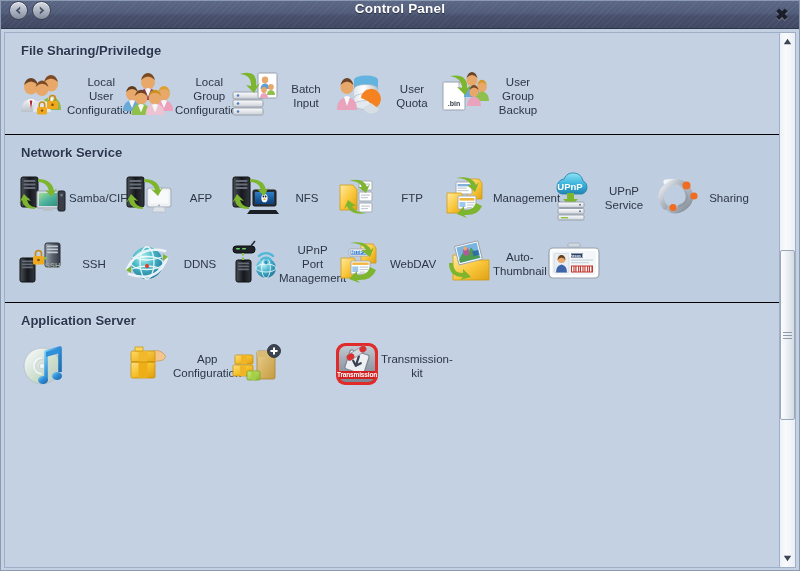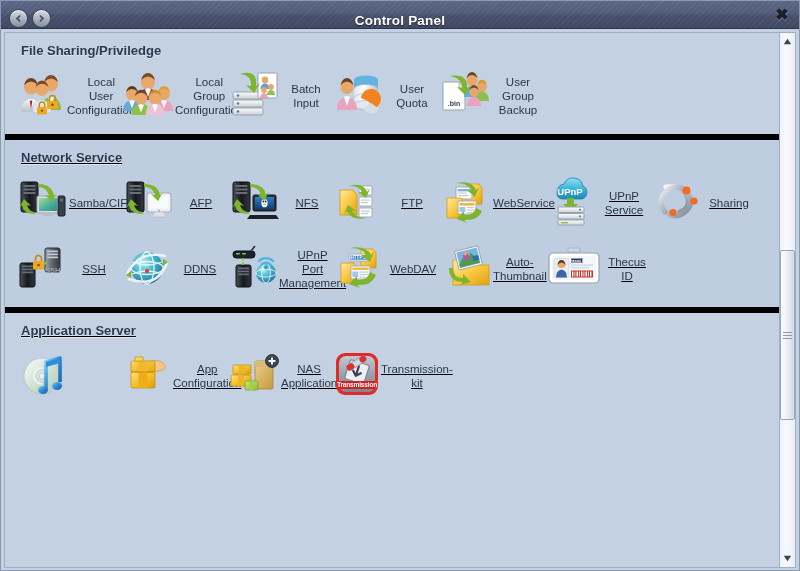--- a/index.html
+++ b/index.html
@@ -27,21 +27,21 @@
     height: 28px;
     background:
       repeating-linear-gradient(135deg,
         rgba(255,255,255,0.045) 0px,
         rgba(255,255,255,0.045) 1px,
         rgba(0,0,0,0.0) 1px,
         rgba(0,0,0,0.0) 4px),
       linear-gradient(to bottom, #5c6785 0%, #515c7a 45%, #474f6b 55%, #404863 100%);
     border-bottom: 1px solid #2e3547;
     display: flex;
-    align-items: flex-end;
+    align-items: flex-start;
   }
   #titlebar .nav-group {
     display: flex; align-items: center; gap: 4px;
     padding-left: 8px;
   }
   .nav-btn {
     width: 19px; height: 19px; border-radius: 50%;
     background: linear-gradient(to bottom, #d8dce4 0%, #aeb5c3 50%, #878f9f 100%);
     border: 1px solid #3c4356;
     display: flex; align-items: center; justify-content: center;
@@ -88,21 +88,21 @@
     border: 1px solid #9fb0c6;
     border-right: none;
     overflow: hidden;
   }
 
   .section {
     position: relative;
     padding: 10px 0 4px 0;
   }
   .section.alt { background: #bfcde0; }
-  .section + .section { border-top: 6px solid #000000; text-decoration: underline; }
+  .section + .section { border-top: 1px solid #000000; }
 
   .section-title {
     font-size: 13px;
     font-weight: bold;
     color: #2b3750;
     padding-left: 16px;
     margin-bottom: 6px;
     text-shadow: 0 1px 0 rgba(255,255,255,0.45);
   }
 
@@ -505,21 +505,21 @@
   <rect x="20.5" y="25" width="15" height="2.6" fill="#f0b63c"></rect>
   <rect x="20.5" y="29" width="6" height="5" fill="#9ec8ee"></rect>
   <rect x="28" y="29" width="7.5" height="1.2" fill="#c3cbd4"></rect>
                     <rect x="28" y="31.5" width="7.5" height="1.2" fill="#c3cbd4"></rect>
                     <rect x="28" y="34" width="5" height="1.2" fill="#c3cbd4"></rect>
   <path d="M17 5 q16-3 20 7 l3-3 l-4 10 l-8-7 l4 0 q-3-7 -15-7z" fill="#7db52e"></path>
   <path d="M43 33 q-4 10 -18 9 l3 3 l-10-4 l7-8 l0 4 q9 1 12-7z" fill="#7db52e"></path>
 </g>
                 </svg>
               </div>
-              <div class="label">WebService</div>
+              <div class="label">Management</div>
             </div>
             <div class="cell">
               <div class="icon-wrap">
                 <svg width="52" height="48" viewBox="0 0 52 48">
 <defs>
 <linearGradient id="up-c" x1="0" y1="0" x2="0" y2="1">
                       <stop offset="0" stop-color="#8fe3f5"></stop>
                       <stop offset="0.5" stop-color="#3fb6dd"></stop>
                       <stop offset="1" stop-color="#1f86b4"></stop>
                     </linearGradient>
@@ -751,22 +751,20 @@
   <rect x="31.5" y="26.5" width="1.6" height="5" fill="#ffffff"></rect>
                     <rect x="34" y="26.5" width="0.8" height="5" fill="#ffffff"></rect>
   <rect x="36" y="26.5" width="1.4" height="5" fill="#ffffff"></rect>
                     <rect x="38.5" y="26.5" width="0.9" height="5" fill="#ffffff"></rect>
   <rect x="40.5" y="26.5" width="1.6" height="5" fill="#ffffff"></rect>
                     <rect x="43" y="26.5" width="0.8" height="5" fill="#ffffff"></rect>
   <rect x="45" y="26.5" width="1.4" height="5" fill="#ffffff"></rect>
 </g>
                 </svg>
               </div>
-              <div class="label">Thecus
-ID</div>
             </div>
           </div>
         </div>
         <div class="section">
           <div class="section-title">Application Server</div>
           <div class="grid">
             <div class="cell">
               <div class="icon-wrap">
                 <svg width="52" height="48" viewBox="0 0 52 48">
 <defs>
@@ -851,22 +849,20 @@
   <rect x="4" y="24" width="20" height="11" rx="1.3" fill="url(#na-b)" stroke="#c89107" stroke-width="0.8"></rect>
   <rect x="11" y="24" width="6" height="11" fill="#efb526"></rect>
   <rect x="18" y="30" width="13" height="9" rx="1.3" fill="url(#na-g)" stroke="#7ba526" stroke-width="0.8"></rect>
   <rect x="22.5" y="30" width="4" height="9" fill="#a5cf44"></rect>
   <circle cx="45" cy="10" r="6.5" fill="#3b4450" stroke="#232a33" stroke-width="0.8"></circle>
   <rect x="44" y="6.5" width="2" height="7" fill="#ffffff"></rect>
   <rect x="41.5" y="9" width="7" height="2" fill="#ffffff"></rect>
 </g>
                 </svg>
               </div>
-              <div class="label">NAS
-Application</div>
             </div>
             <div class="cell">
               <div class="icon-wrap">
                 <svg width="48" height="48" viewBox="0 0 48 48">
 <defs>
 <linearGradient id="tk-bg" x1="0" y1="0" x2="0" y2="1">
                       <stop offset="0" stop-color="#c2c9d2"></stop>
                       <stop offset="0.5" stop-color="#9aa3ae"></stop>
                       <stop offset="1" stop-color="#7d8691"></stop>
                     </linearGradient>

